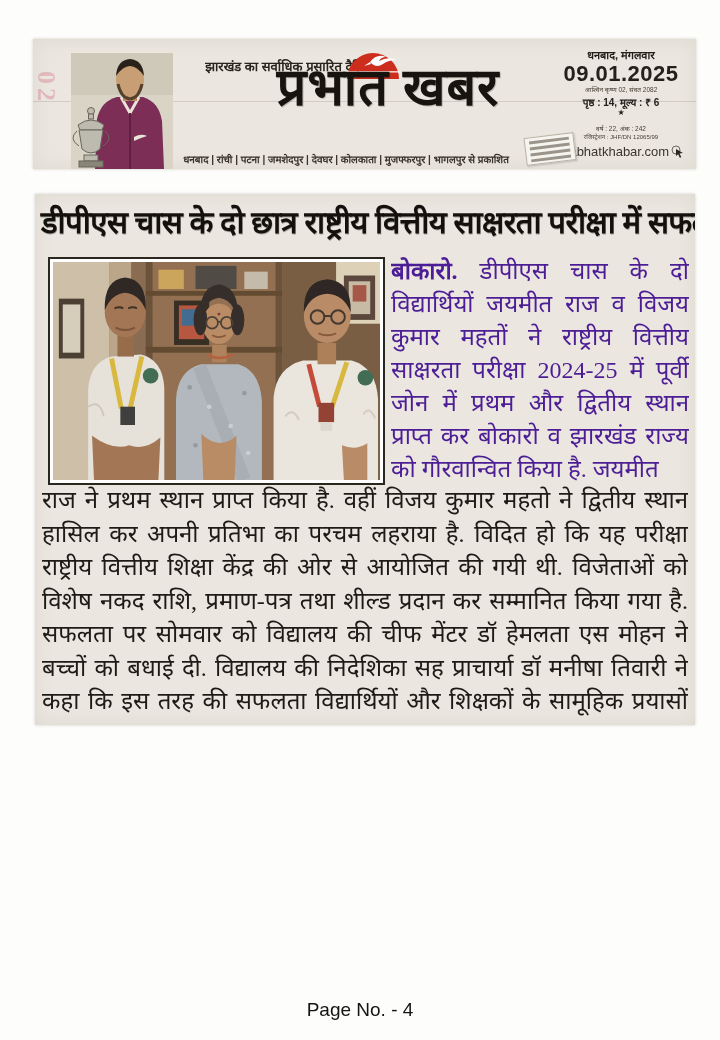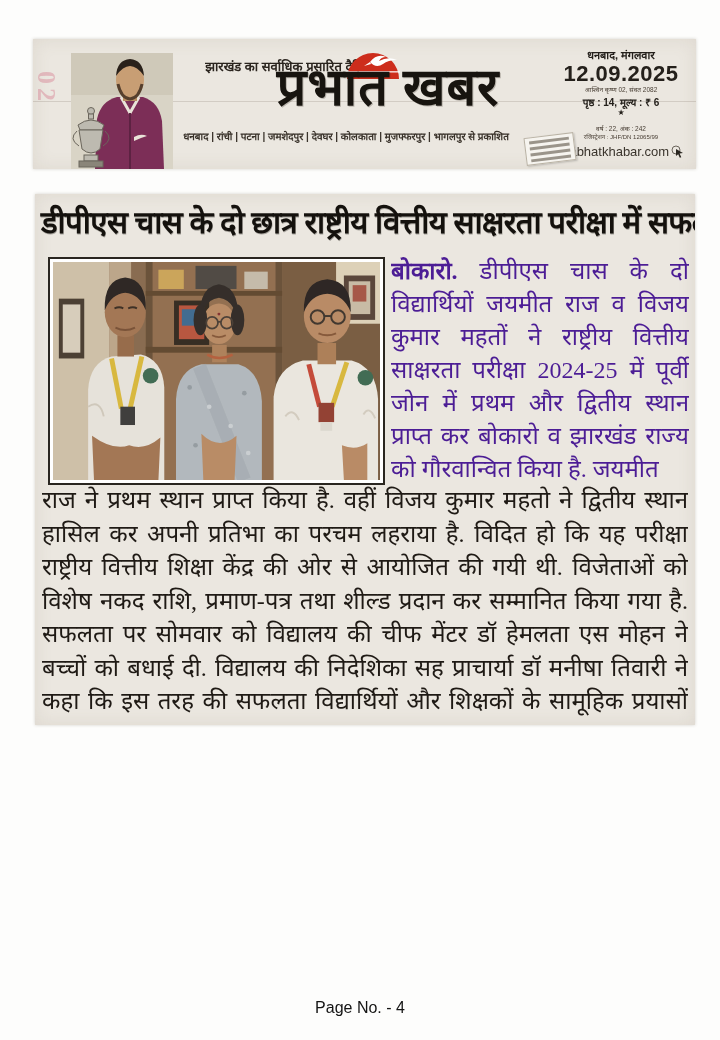--- a/index.html
+++ b/index.html
@@ -33,21 +33,21 @@
                 color:#24201b; font-family:Liberation Sans, sans-serif; }
   .mr-day   { font-size:11px; font-weight:bold; }
   .mr-date  { font-size:22px; font-weight:bold; letter-spacing:0.5px; line-height:1.05; }
   .mr-cal   { font-size:6.5px; color:#4a4036; }
   .mr-price { font-size:10px; font-weight:bold; margin-top:1px; }
   .mr-star  { font-size:8px; line-height:1; }
   .mr-issue { font-size:6.5px; color:#4a4036; margin-top:7px; }
   .mr-reg   { font-size:6px; color:#4a4036; }
   .mr-web   { font-size:13px; color:#3a342c; margin-top:3px; display:flex; align-items:center; justify-content:center; gap:2px; }
 
-  .cities { position:absolute; left:108px; top:90px; width:410px; text-align:center;
+  .cities { position:absolute; left:108px; top:113px; width:410px; text-align:center;
             font-size:10px; font-weight:bold; color:#3a332b; font-family:"Liberation Sans",sans-serif; }
   .paper-thumb { position:absolute; left:492px; top:96px; width:50px; height:28px;
                  background:#f6f4ef; border:1px solid #b9b2a4; transform:rotate(-7deg);
                  box-shadow:1px 1px 2px rgba(0,0,0,0.2); overflow:hidden; }
   .paper-thumb i { display:block; height:3px; margin:3px 4px 0 4px; background:#9a948a; }
 
   
   .article { left:35px; top:194px; width:660px; height:531px; overflow:hidden; }
   .headline { position:absolute; left:6px; top:6px; width:648px; text-align:center;
               font-size:31px; font-weight:bold; color:#14110d; letter-spacing:-0.5px;
@@ -57,21 +57,21 @@
   .photo svg { width:100%; height:100%; display:block; }
 
   .col-right { position:absolute; left:356px; top:61px; width:298px; height:233px;
                font-size:24px; line-height:33px; color:#4c1d95; text-align:justify; overflow:hidden; }
   .col-right .dateline { font-weight:bold; }
   .body-full { position:absolute; left:7px; top:290px; width:646px; height:236px;
                font-size:24px; line-height:33.5px; color:#1f1a15; text-align:justify; overflow:hidden; }
 
   
   .footer { position:absolute; left:0; right:0; top:999px; text-align:center;
-            font-size:16px; color:#141414; font-family:"Liberation Sans",sans-serif; }
+            font-size:19px; color:#141414; font-family:"Liberation Sans",sans-serif; }
 </style>
 </head>
 <body>
 
 <div class="page">
 
   <div class="clip masthead">
     <div class="crease" style="top:62px;"></div>
     <span class="edge-faint">02</span>
 
@@ -111,21 +111,21 @@
           <path d="M26 12 L20 16 L27 14 Z" fill="#ffffff"></path>
         </g>
       </svg>
     </div>
 
 
     <div class="np-title">प्रभात खबर</div>
 
     <div class="mast-right">
       <div class="mr-day">धनबाद, मंगलवार</div>
-      <div class="mr-date">12.09.2025</div>
+      <div class="mr-date">09.01.2025</div>
       <div class="mr-cal">आश्विन कृष्ण 02, संवत 2082</div>
       <div class="mr-price">पृष्ठ : 14, मूल्य : ₹ 6</div>
       <div class="mr-star">★</div>
       <div class="mr-issue">वर्ष : 22, अंक : 242</div>
       <div class="mr-reg">रजिस्ट्रेशन : JHF/DN 12065/99</div>
       <div class="mr-web">
         <span>prabhatkhabar.com</span>
         <svg width="13" height="13" viewBox="0 0 13 13">
           <circle cx="5" cy="5" r="4" fill="none" stroke="#6b655c" stroke-width="1"></circle>
           <path d="M5 4 L12 8 L8.6 8.6 L10.3 12.2 L8.8 12.8 L7.2 9.3 L5 11 Z" fill="#2a2620"></path>

